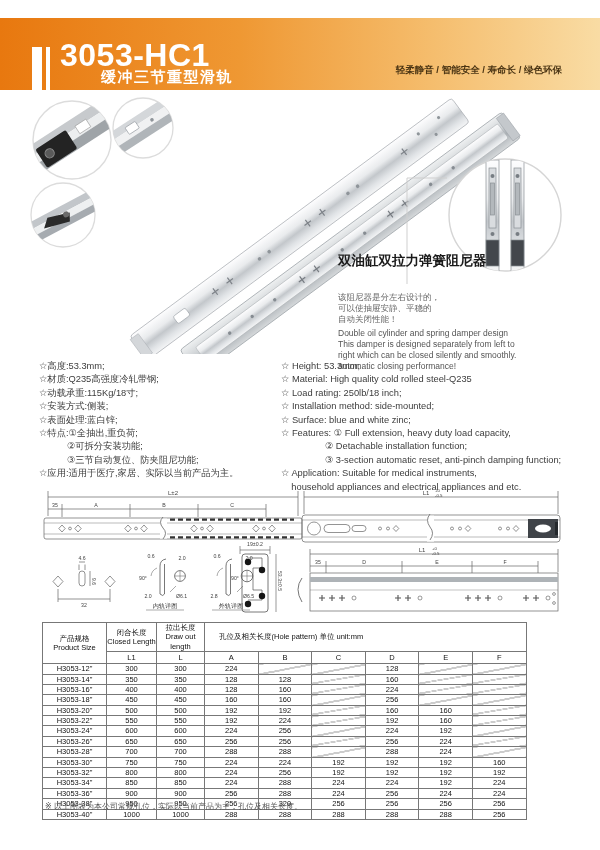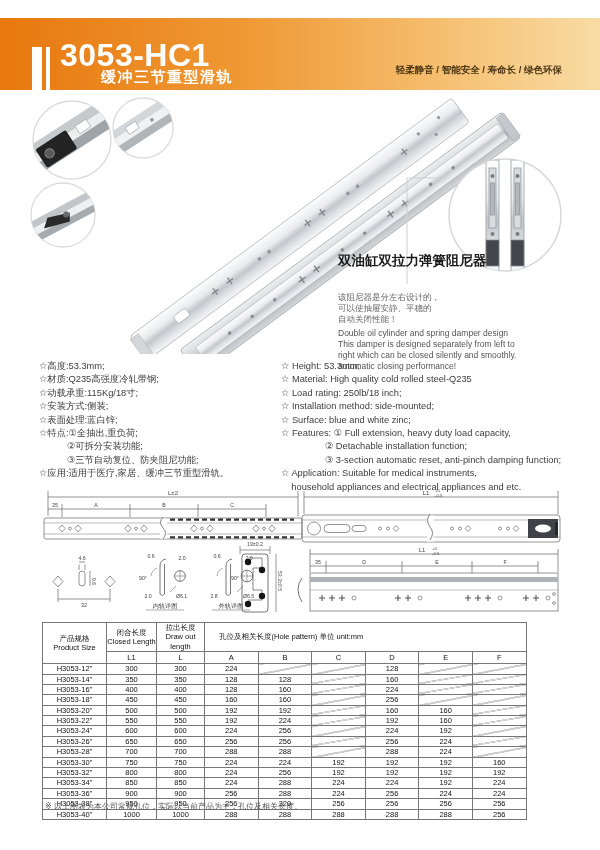--- a/index.html
+++ b/index.html
@@ -208,21 +208,21 @@
 
 <div class="abs specs specs-cn">
     <div>☆高度:53.3mm;</div>
     <div>☆材质:Q235高强度冷轧带钢;</div>
     <div>☆动载承重:115Kg/18寸;</div>
     <div>☆安装方式:侧装;</div>
     <div>☆表面处理:蓝白锌;</div>
     <div>☆特点:①全抽出,重负荷;</div>
     <div>　　　②可拆分安装功能;</div>
     <div>　　　③三节自动复位、防夹阻尼功能;</div>
-    <div>☆应用:适用于医疗,家居、缓冲三节重型滑轨。</div>
+    <div>☆应用:适用于医疗,家居、实际以当前产品为主。</div>
   </div>
 <div class="abs specs specs-en">
     <div>☆ Height: 53.3mm;</div>
     <div>☆ Material: High quality cold rolled steel-Q235</div>
     <div>☆ Load rating: 250lb/18 inch;</div>
     <div>☆ Installation method: side-mounted;</div>
     <div>☆ Surface: blue and white zinc;</div>
     <div>☆ Features: ① Full extension, heavy duty load capacity,</div>
     <div>                 ② Detachable installation function;</div>
     <div>                 ③ 3-section automatic reset, anti-pinch damping function;</div>

